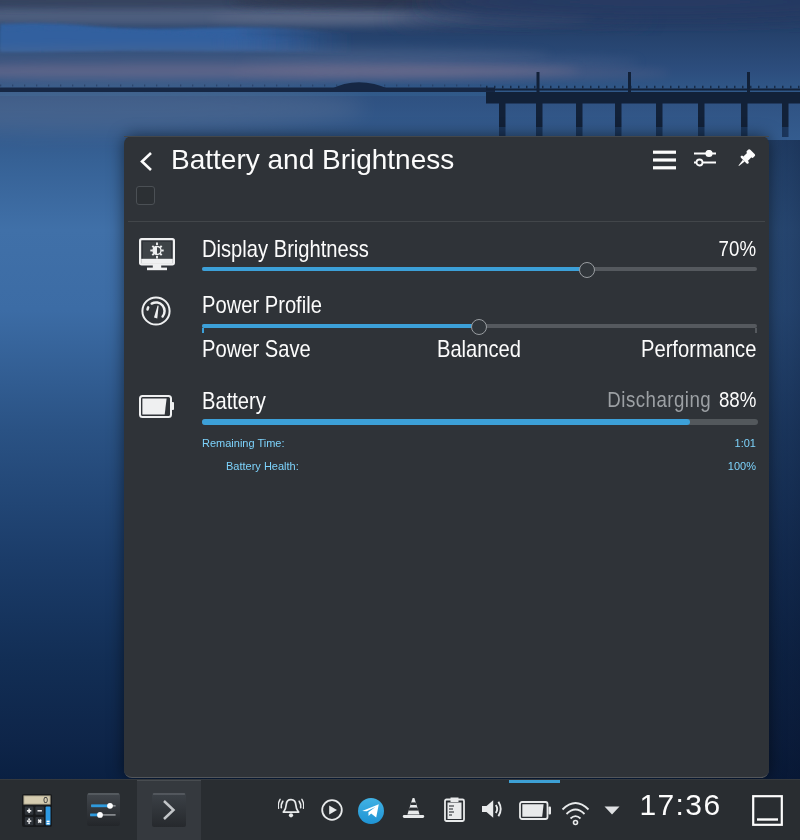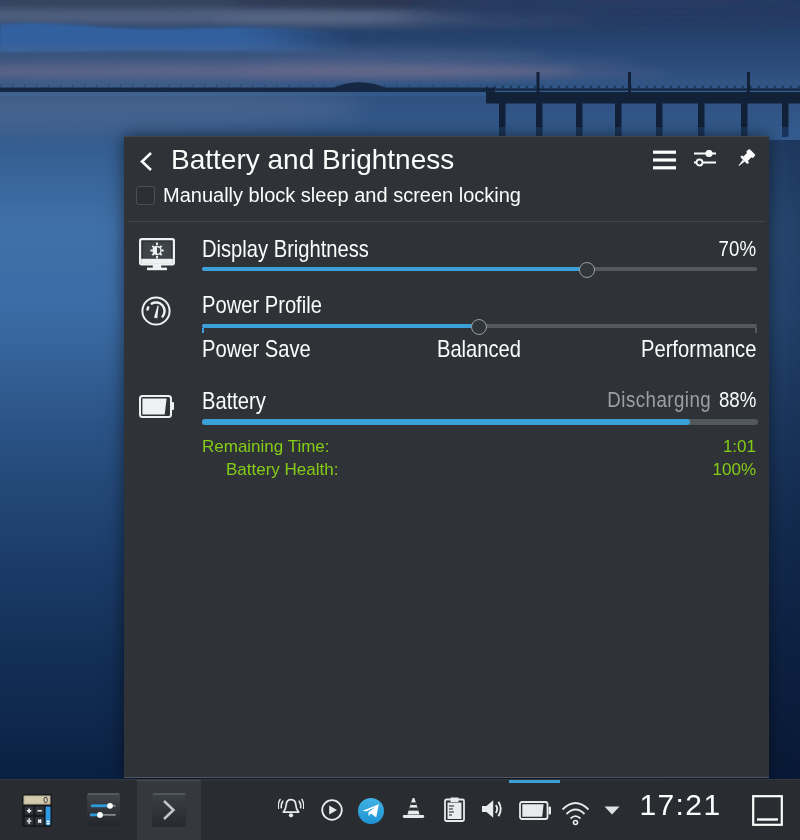--- a/index.html
+++ b/index.html
@@ -14,30 +14,30 @@
     #2a5284 335px, #1b3c69 465px, #122e55 565px, #0e2549 645px, #0a2042 685px);
 }
 #waterR { position:absolute; right:0; top:140px; width:140px; height:640px;
   background:linear-gradient(to right, rgba(8,18,42,0), rgba(6,16,40,0.5));
 }
 #sky { position:absolute; left:0; top:0; }
 
 
 #popup { position:absolute; left:124px; top:136px; width:645px; height:642px;
   background:#2f3338; border-bottom:1px solid #53565a; box-shadow:0 0 16px rgba(0,0,0,0.55);
-  color:#fcfcfc; }
+  color:#fcfcfc;border-radius:8px; }
 .hicon { position:absolute; top:0; }
 
 
 .t { position:absolute; white-space:nowrap; }
 .lbl { font-size:24px; transform:scaleX(0.84); transform-origin:0 50%; color:#fcfcfc; }
 .lblr { font-size:24px; transform:scaleX(0.84); transform-origin:100% 50%; color:#fcfcfc; }
 .lblc { font-size:24px; transform:scaleX(0.84); transform-origin:50% 50%; color:#fcfcfc; }
 .val { font-size:22px; transform:scaleX(0.85); transform-origin:100% 50%; color:#fcfcfc; }
-.gry { font-size:17px; color:#84cc16; }
+.gry { font-size:11px; color:#7dd3fc; }
 
 
 #panel { position:absolute; left:0; top:779px; width:800px; height:61px; background:#292d31; border-top:1px solid #35393d; }
 #activetile { position:absolute; left:137px; top:0; width:64px; height:61px; background:#35393e; box-shadow:inset 0 1px 0 #484c50; }
 #bluebar { position:absolute; left:509px; top:780px; width:51px; height:3px; background:#3da0d5; }
 #clock { position:absolute; left:633px; top:788px; width:95px; text-align:center; font-size:30px; letter-spacing:1.4px; color:#fcfcfc; }
 </style>
 </head>
 <body>
 <div id="stage">
@@ -148,21 +148,20 @@
   <svg class="hicon" style="left:611px; top:13px;" width="23" height="23" viewBox="0 0 23 23">
     <g fill="#fcfcfc" transform="translate(11.2,9.2) rotate(45)">
       <rect x="-4.6" y="-8.8" width="9.2" height="4.6" rx="1.6"></rect>
       <rect x="-3.1" y="-5" width="6.2" height="6.2"></rect>
       <rect x="-5.2" y="0.8" width="10.4" height="2.6" rx="1.2"></rect>
       <path d="M-1.3,3.4 L1.3,3.4 L0.3,10.6 L-0.3,10.6 Z"></path>
     </g>
   </svg>
 
   <div style="position:absolute; left:12px; top:50px; width:19px; height:19px; border:1.5px solid #4b5055; border-radius:3px; background:#2c3034;"></div>
-  <div class="t" style="left:39px; top:48px; font-size:20px;">Manually block sleep and screen locking</div>
 
   <div style="position:absolute; left:4px; top:85px; width:637px; height:1px; background:#42464a;"></div>
 
   <svg style="position:absolute;left:15px;top:102px" width="36" height="34" viewBox="0 0 36 34">
     <rect x="1.1" y="1.1" width="33.8" height="25.3" rx="1.6" fill="none" stroke="#eff0f1" stroke-width="2.2"></rect>
     <rect x="4" y="4" width="28" height="17" fill="#3e4347"></rect>
     <rect x="2.2" y="20.8" width="31.6" height="5" fill="#eff0f1"></rect>
     <rect x="13.8" y="25.8" width="8.4" height="4.2" fill="#eff0f1"></rect>
     <rect x="8" y="29.6" width="20" height="2.6" fill="#eff0f1"></rect>
     <g stroke="#eff0f1" stroke-width="1.9">
@@ -345,20 +344,20 @@
     <path d="M5.5,14 Q14.5,5 23.5,14"></path>
     <path d="M9.5,18.5 Q14.5,13.8 19.5,18.5"></path>
     <circle cx="14.5" cy="22.5" r="2" stroke-width="1.6"></circle>
   </g>
 </svg>
 
 <svg style="position:absolute;left:604px;top:806px" width="16" height="9" viewBox="0 0 16 9">
   <path d="M0.5,0.5 L15.5,0.5 L8,8.5 Z" fill="#dfe1e3"></path>
 </svg>
 
-<div id="clock">17:21</div>
+<div id="clock">17:36</div>
 
 <svg style="position:absolute;left:752px;top:795px" width="31" height="31" viewBox="0 0 31 31">
   <rect x="1.2" y="1.2" width="28.6" height="28.6" fill="none" stroke="#fcfcfc" stroke-width="2.2"></rect>
   <line x1="5" y1="24.5" x2="26" y2="24.5" stroke="#fcfcfc" stroke-width="2.4"></line>
 </svg>
 
 </div>
 
 </body></html>

